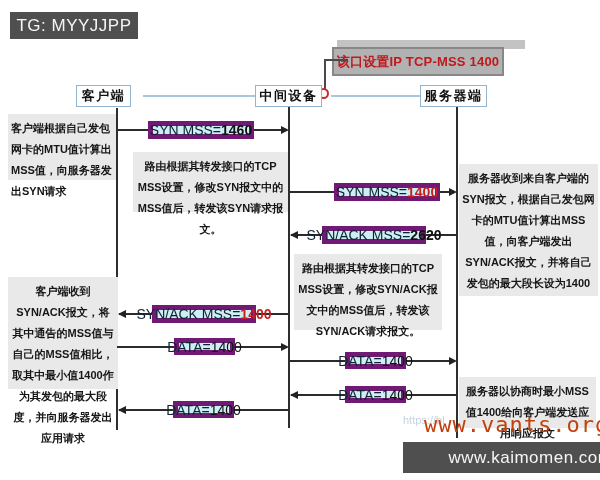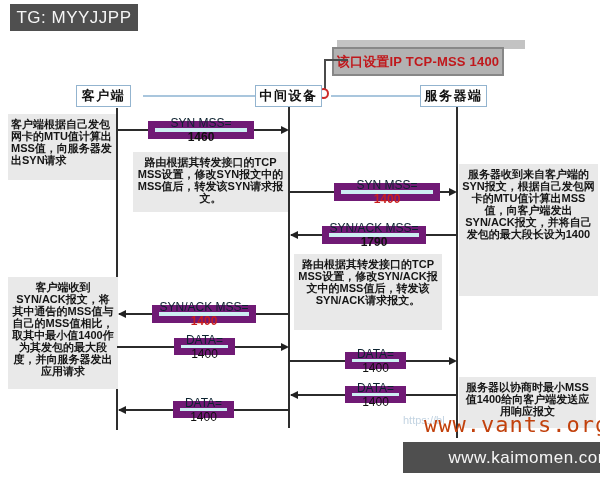--- a/index.html
+++ b/index.html
@@ -14,42 +14,42 @@
   .callout{background:#b2b2b2;border:2px solid #878787;color:#c0181c;font-weight:bold;
            font-size:13px;display:flex;align-items:center;justify-content:center;letter-spacing:0.2px;}
   .cline{background:#4a4a4a;}
   .redcircle{border:2.5px solid #cc2a2a;border-radius:50%;background:#fdfdfd;}
   
   .actor{background:#ffffff;border:1px solid #93b4cf;color:#111;font-weight:bold;font-size:13px;
          display:flex;align-items:center;justify-content:center;letter-spacing:1.5px;}
   .hconn{background:#a9c6dd;height:1.5px;}
   .lifeline{background:#2e2e2e;width:2px;}
   
-  .note{background:#e9e9e9;color:#161616;font-weight:bold;font-size:11px;line-height:12px;
+  .note{background:#e9e9e9;color:#161616;font-weight:bold;font-size:11px;line-height:21px;
         padding:4px 3px;text-align:center;}
   .note.left-align{text-align:left;}
   
   .mline{background:#2b2b2b;height:1.5px;}
-  .mbox{background:#cdeef2;border:7px solid #701a75;color:#0d2330;font-size:12px;
-        display:flex;align-items:center;justify-content:center;white-space:nowrap;flex-direction:column;}
+  .mbox{background:#cdeef2;border:5px solid #701a75;color:#0d2330;font-size:14px;
+        display:flex;align-items:center;justify-content:center;white-space:nowrap;}
   .mbox .v-bold{font-weight:bold;}
   .ah{width:0;height:0;border-top:4px solid transparent;border-bottom:4px solid transparent;}
   .ah.right{border-left:8px solid #222;}
   .ah.left{border-right:8px solid #222;}
   
   .faint{color:#c3d4e2;font-size:11px;}
   .vants{color:#c2410c;font-family:"DejaVu Sans Mono",monospace;font-weight:normal;
          font-size:22px;letter-spacing:1px;}
 </style>
 </head>
 <body>
 
 <div class="stage">
 
-  <div class="abs darkbar" style="left:10px;top:4px;width:128px;height:27px;">TG: MYYJJPP</div>
+  <div class="abs darkbar" style="left:10px;top:12px;width:128px;height:27px;">TG: MYYJJPP</div>
 
   <div class="abs callout-back" style="left:337px;top:40px;width:188px;height:9px;"></div>
   <div class="abs callout" style="left:332px;top:47px;width:172px;height:29px;">该口设置IP TCP-MSS 1400</div>
   <div class="abs cline" style="left:325px;top:59px;width:23px;height:2px;"></div>
   <div class="abs cline" style="left:324px;top:59px;width:2px;height:30px;"></div>
   <div class="abs redcircle" style="left:318px;top:88px;width:11px;height:11px;"></div>
 
   <div class="abs hconn" style="left:143px;top:95px;width:112px;"></div>
   <div class="abs hconn" style="left:331px;top:95px;width:89px;"></div>
   <div class="abs actor" style="left:76px;top:85px;width:55px;height:22px;">客户端</div>
@@ -78,21 +78,21 @@
   <div class="abs ah right" style="left:449px;top:188px;"></div>
   <div class="abs mbox" style="left:334px;top:183px;width:106px;height:18px;">
     <span>SYN MSS=</span>
       <span class="v-bold" style="color: rgb(200, 30, 30);">1400</span>
   </div>
 
   <div class="abs mline" style="left:291px;top:234px;width:166px;"></div>
   <div class="abs ah left" style="left:290px;top:231px;"></div>
   <div class="abs mbox" style="left:322px;top:226px;width:104px;height:18px;">
     <span>SYN/ACK MSS=</span>
-      <span class="v-bold" style="color: rgb(17, 17, 17);">1790</span>
+      <span class="v-bold" style="color: rgb(17, 17, 17);">2620</span>
   </div>
 
   <div class="abs mline" style="left:119px;top:313px;width:170px;"></div>
   <div class="abs ah left" style="left:118px;top:310px;"></div>
   <div class="abs mbox" style="left:152px;top:305px;width:104px;height:18px;">
     <span>SYN/ACK MSS=</span>
       <span class="v-bold" style="color: rgb(200, 30, 30);">1400</span>
   </div>
 
   <div class="abs mline" style="left:117px;top:346px;width:170px;"></div>

